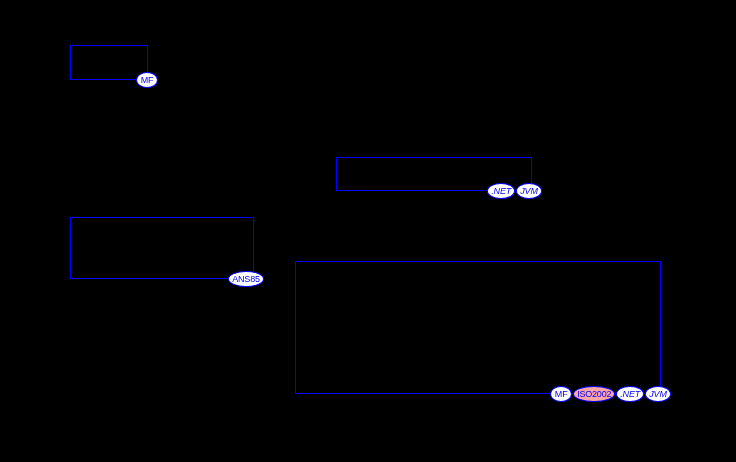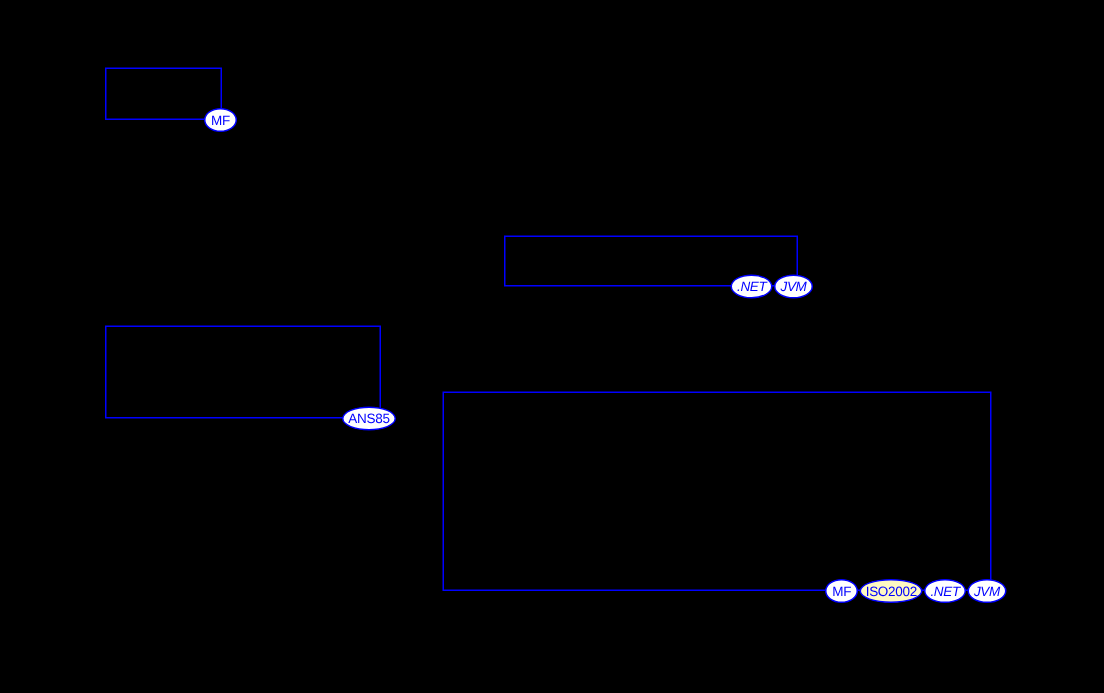--- a/index.html
+++ b/index.html
@@ -73,17 +73,17 @@
       <span class="badge w-md" style="background: rgb(255, 255, 255); color: rgb(0, 0, 255); border-color: rgb(0, 0, 255);">.NET</span>
       <span class="badge w-md" style="background: rgb(255, 255, 255); color: rgb(0, 0, 255); border-color: rgb(0, 0, 255);">JVM</span>
     </div>
     <div class="node-box" style="left: 70px; top: 217px; width: 184px; height: 62px; border-color: rgb(0, 0, 255);"></div>
     <div class="badge-row" style="left: 228px; top: 271px;">
       <span class="badge w-lg" style="background: rgb(255, 255, 255); color: rgb(0, 0, 255); border-color: rgb(0, 0, 255);">ANS85</span>
     </div>
     <div class="node-box" style="left: 295px; top: 261px; width: 366px; height: 133px; border-color: rgb(0, 0, 255);"></div>
     <div class="badge-row" style="left: 550.156px; top: 386px;">
       <span class="badge w-sm" style="background: rgb(255, 255, 255); color: rgb(0, 0, 255); border-color: rgb(0, 0, 255);">MF</span>
-      <span class="badge w-xl" style="background: #fef9c3; color: rgb(0, 0, 255); border-color: rgb(0, 0, 255);">ISO2002</span>
+      <span class="badge w-xl" style="background: #fca5a5; color: rgb(0, 0, 255); border-color: rgb(0, 0, 255);">ISO2002</span>
       <span class="badge w-md" style="background: rgb(255, 255, 255); color: rgb(0, 0, 255); border-color: rgb(0, 0, 255);">.NET</span>
       <span class="badge w-md" style="background: rgb(255, 255, 255); color: rgb(0, 0, 255); border-color: rgb(0, 0, 255);">JVM</span>
     </div>
   </div>
 
 </body></html>

